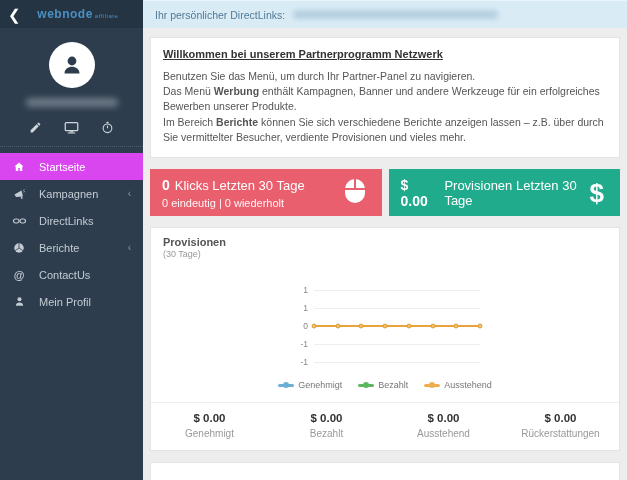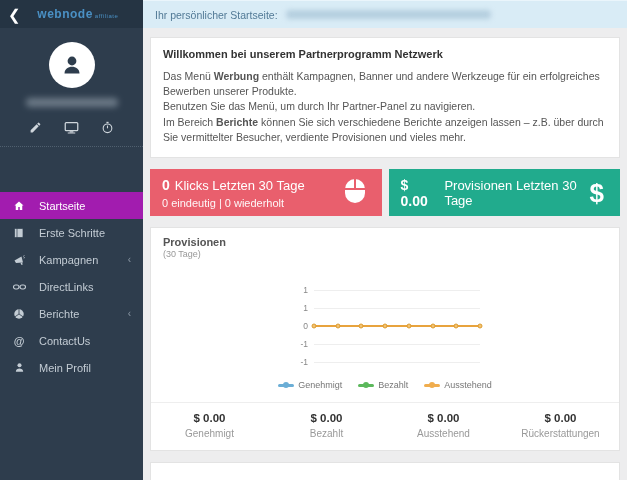--- a/index.html
+++ b/index.html
@@ -13,34 +13,34 @@
   .logo { flex:1; text-align:center; color:#4a90c4; font-size:12px; font-weight:bold; letter-spacing:0.5px; filter:blur(0.6px); }
   .logo small { font-size:6px; font-weight:normal; margin-left:2px; }
   .profile { text-align:center; padding:14px 0 12px; border-bottom:1px dotted #50606f; }
   .avatar { width:46px; height:46px; background:#fff; border-radius:50%; margin:0 auto 10px; display:flex; align-items:center; justify-content:center; }
   .name-blur { width:92px; height:9px; background:#8d9aa6; opacity:0.65; border-radius:4px; margin:0 auto 14px; filter:blur(3px); }
   .profile-icons { display:flex; justify-content:center; gap:22px; }
   .profile-icons .picon { cursor:pointer; display:flex; align-items:center; }
   .menu { padding-top:6px; }
   .menu-item { height:27px; display:flex; align-items:center; padding:0 12px; color:#c3ccd4; font-size:11px; cursor:pointer; position:relative; }
   .menu-item .mi-icon { width:14px; display:flex; justify-content:center; margin-right:13px; }
-  .menu-item.active { background:#a21caf; color:#fff;margin-top:39px; }
+  .menu-item.active { background:#d946ef; color:#fff; }
   .menu-item .chev { position:absolute; right:12px; font-size:10px; color:#8b98a5; }
 
   
   .main { flex:1; display:flex; flex-direction:column; }
   .topbar { height:28px; background:#d9ecf6; border-top:1px solid #eaf5fb; display:flex; align-items:center; padding:0 12px; flex-shrink:0; }
   .topbar-label { font-size:10.5px; color:#527a96; white-space:nowrap; }
   .link-blur { width:205px; height:9px; background:#b5cfdf; border-radius:4px; margin-left:8px; filter:blur(2.5px); }
   .content { flex:1; padding:9px 7px 8px; overflow:hidden; }
   .card { background:#fff; border:1px solid #e3e3e3; }
 
   
   .welcome { padding:10px 12px 12px; margin-bottom:11px; }
-  .welcome h1 { font-size:11px; color:#333; margin-bottom:9px; }
+  .welcome h1 { font-size:11px; color:#333; margin-bottom:9px;text-decoration:underline; }
   .welcome p { font-size:10.5px; color:#555; line-height:1.45; }
 
   
   .stats-row { display:flex; gap:7px; margin-bottom:11px; }
   .stat-card { flex:1; height:47px; color:#fff; padding:8px 12px; position:relative; cursor:pointer; }
   .stat-card.red { background:#e95f6d; }
   .stat-card.green { background:#21ab8d; }
   .stat-line1 { display:flex; align-items:baseline; }
   .stat-value { font-size:14px; font-weight:bold; margin-right:5px; }
   .stat-label { font-size:13px; }
@@ -121,28 +121,20 @@
     <div class="menu-item active">
       <span class="mi-icon">
         <svg width="12" height="12" viewBox="0 0 24 24">
             <path d="M12 3l-9 8h2.5v9h5v-6h3v6h5v-9H21z" fill="#fff"></path>
           </svg>
       </span>
       <span>Startseite</span>
     </div>
     <div class="menu-item">
       <span class="mi-icon">
-        <svg width="12" height="12" viewBox="0 0 24 24">
-            <path d="M5 3h13a2 2 0 012 2v14a2 2 0 01-2 2H5a2 2 0 01-2-2V5a2 2 0 012-2zm3 0v18" fill="#c3ccd4" stroke="#2e3d4d" stroke-width="1.4"></path>
-          </svg>
-      </span>
-      <span>Erste Schritte</span>
-    </div>
-    <div class="menu-item">
-      <span class="mi-icon">
         <svg width="13" height="12" viewBox="0 0 24 24">
             <path d="M2 13l14-8 3 12-14 1z" fill="#c3ccd4"></path>
             <path d="M14 18l2 4 2.5-1-1.5-3.8z" fill="#c3ccd4"></path>
             <path d="M19 5l3-2M20 8l3-1" stroke="#c3ccd4" stroke-width="1.4"></path>
           </svg>
       </span>
       <span>Kampagnen</span>
       <span class="chev">‹</span>
     </div>
     <div class="menu-item">
@@ -175,30 +167,30 @@
             <path d="M4 21c0-4.8 3.8-7 8-7s8 2.2 8 7z" fill="#c3ccd4"></path>
           </svg>
       </span>
       <span>Mein Profil</span>
     </div>
   </div>
 </div>
 
 <div class="main">
   <div class="topbar">
-    <span class="topbar-label">Ihr persönlicher Startseite:</span>
+    <span class="topbar-label">Ihr persönlicher DirectLinks:</span>
     <span class="link-blur"></span>
   </div>
 
   <div class="content">
 
     <div class="card welcome">
       <h1>Willkommen bei unserem Partnerprogramm Netzwerk</h1>
+      <p><span>Benutzen Sie das Menü, um durch Ihr Partner-Panel zu navigieren.</span></p>
       <p><span>Das Menü </span><b>Werbung</b><span> enthält Kampagnen, Banner und andere Werkzeuge für ein erfolgreiches Bewerben unserer Produkte.</span></p>
-      <p><span>Benutzen Sie das Menü, um durch Ihr Partner-Panel zu navigieren.</span></p>
       <p><span>Im Bereich </span><b>Berichte</b><span> können Sie sich verschiedene Berichte anzeigen lassen – z.B. über durch Sie vermittelter Besucher, verdiente Provisionen und vieles mehr.</span></p>
     </div>
 
     <div class="stats-row">
       <div class="stat-card red">
         <div class="stat-line1">
           <span class="stat-value">0</span>
           <span class="stat-label">Klicks Letzten 30 Tage</span>
         </div>
         <div class="stat-sub">0 eindeutig | 0 wiederholt</div>

